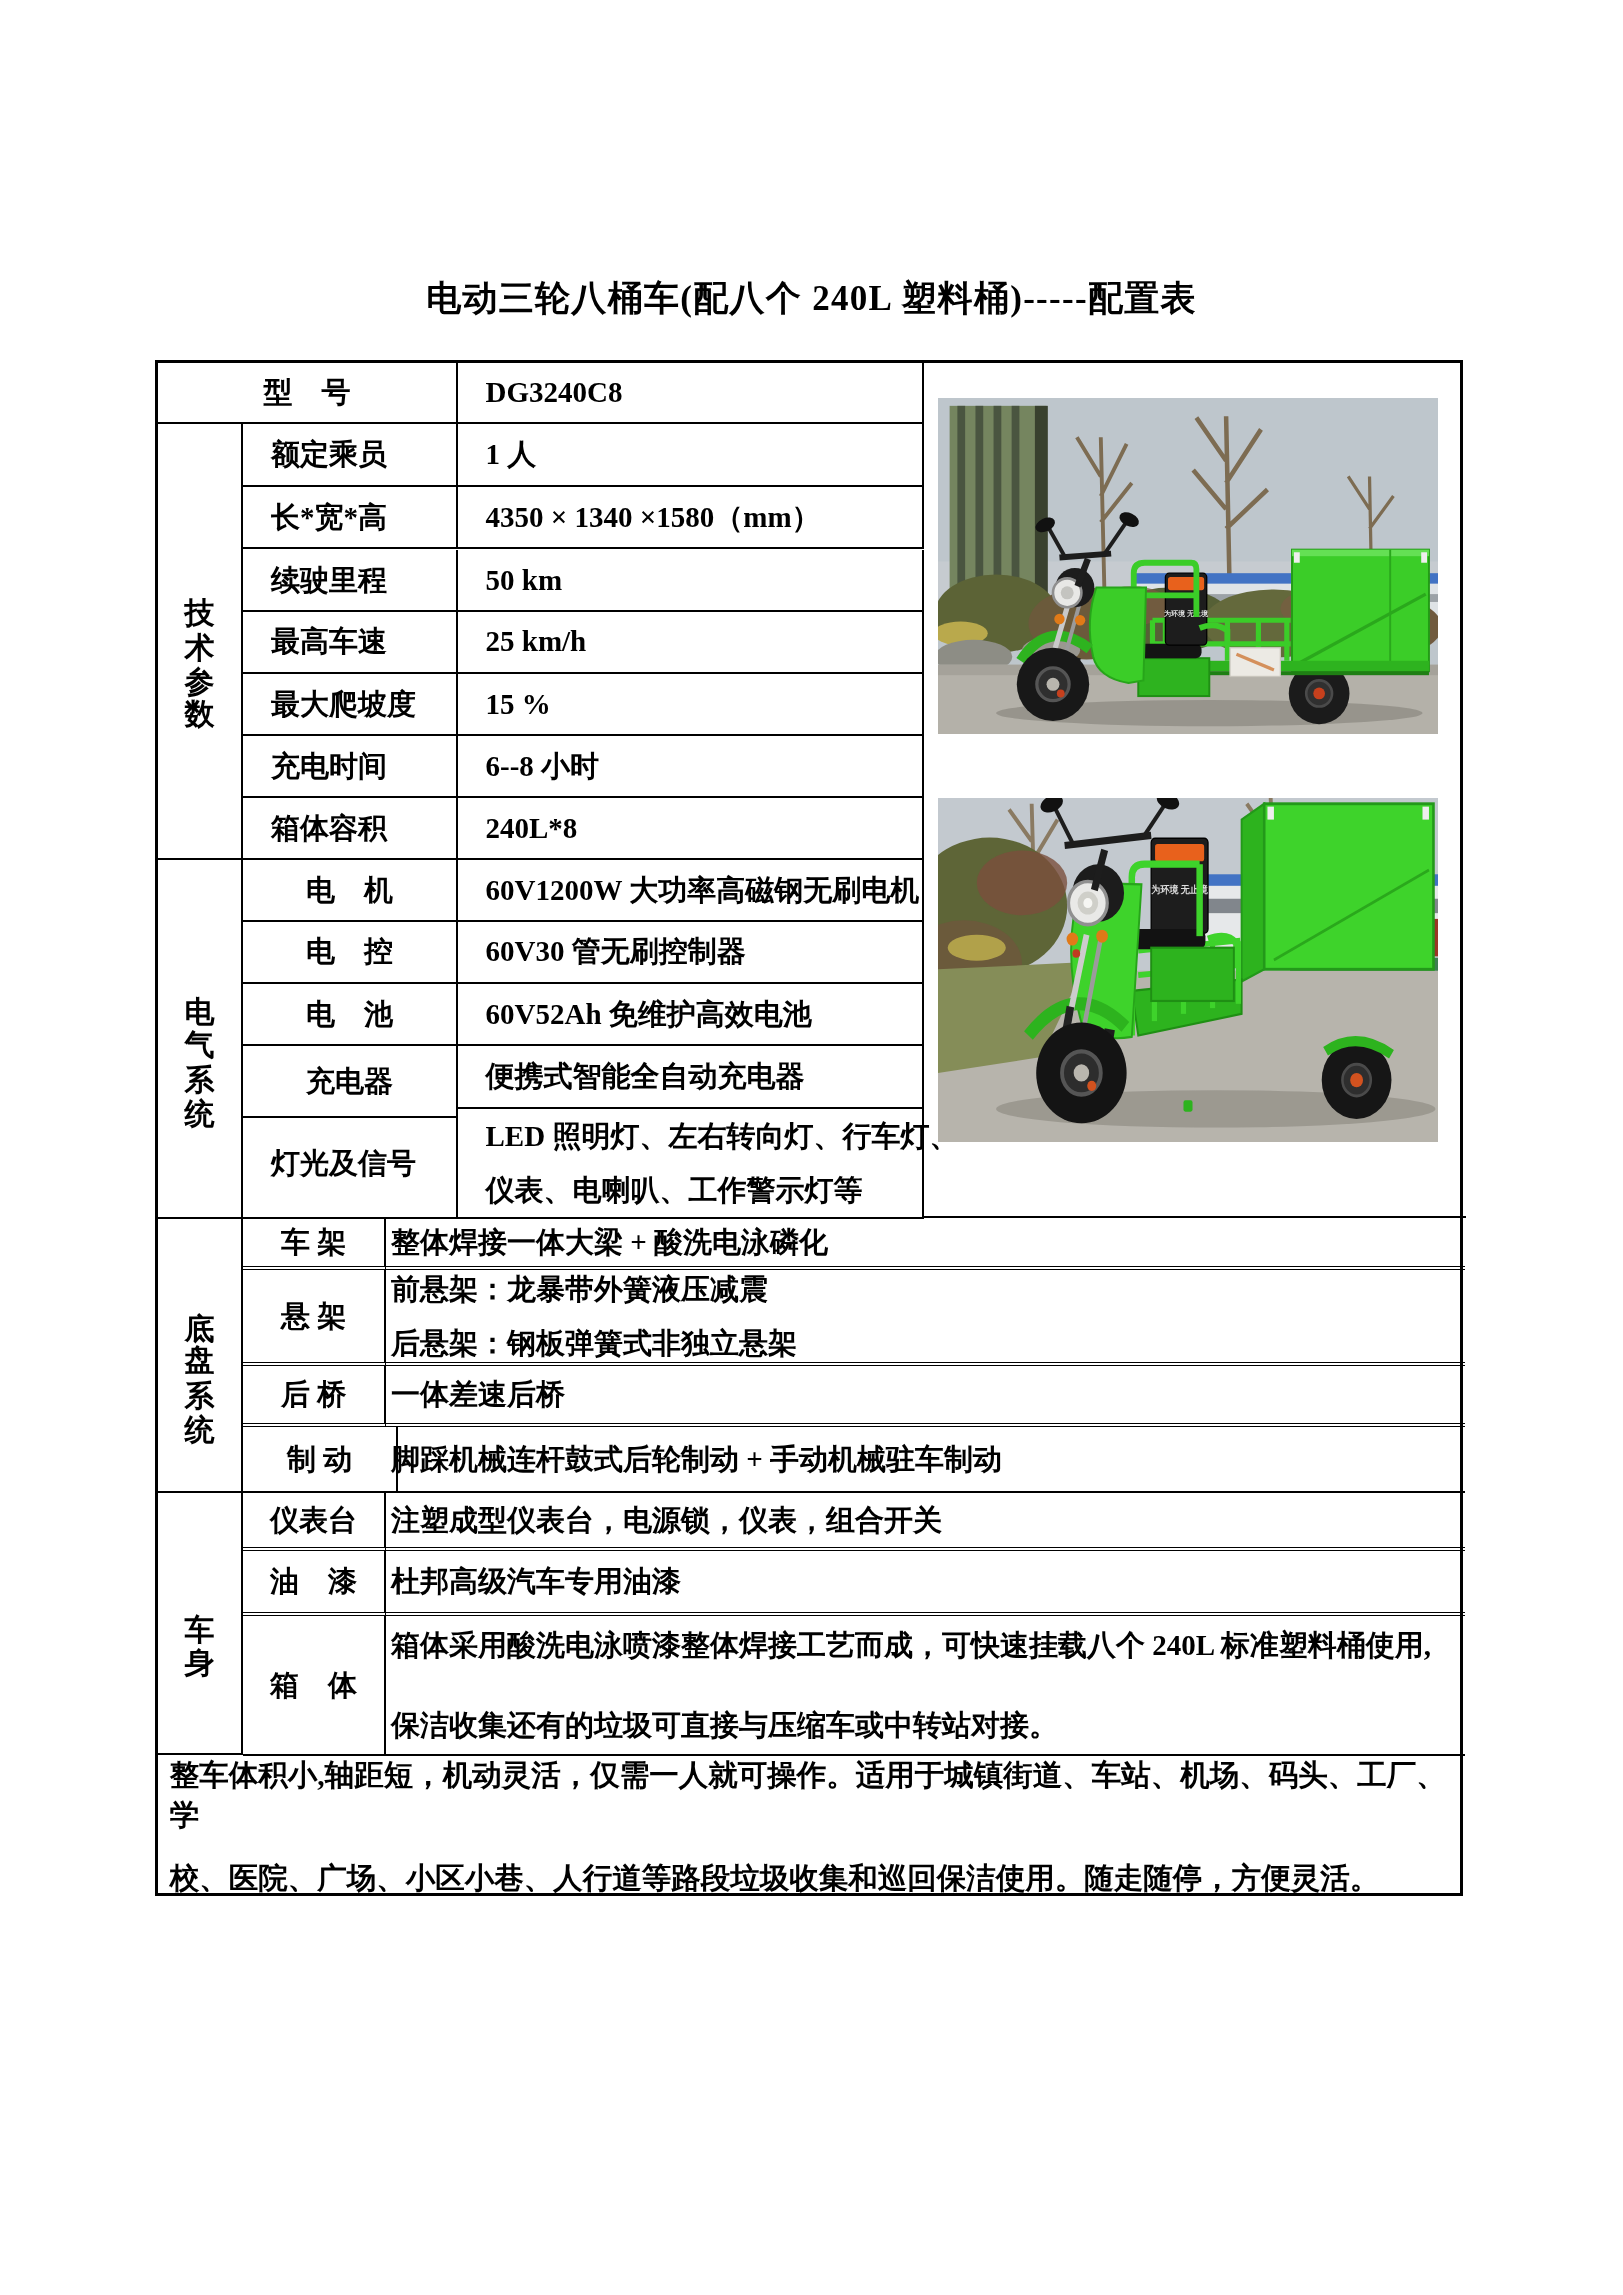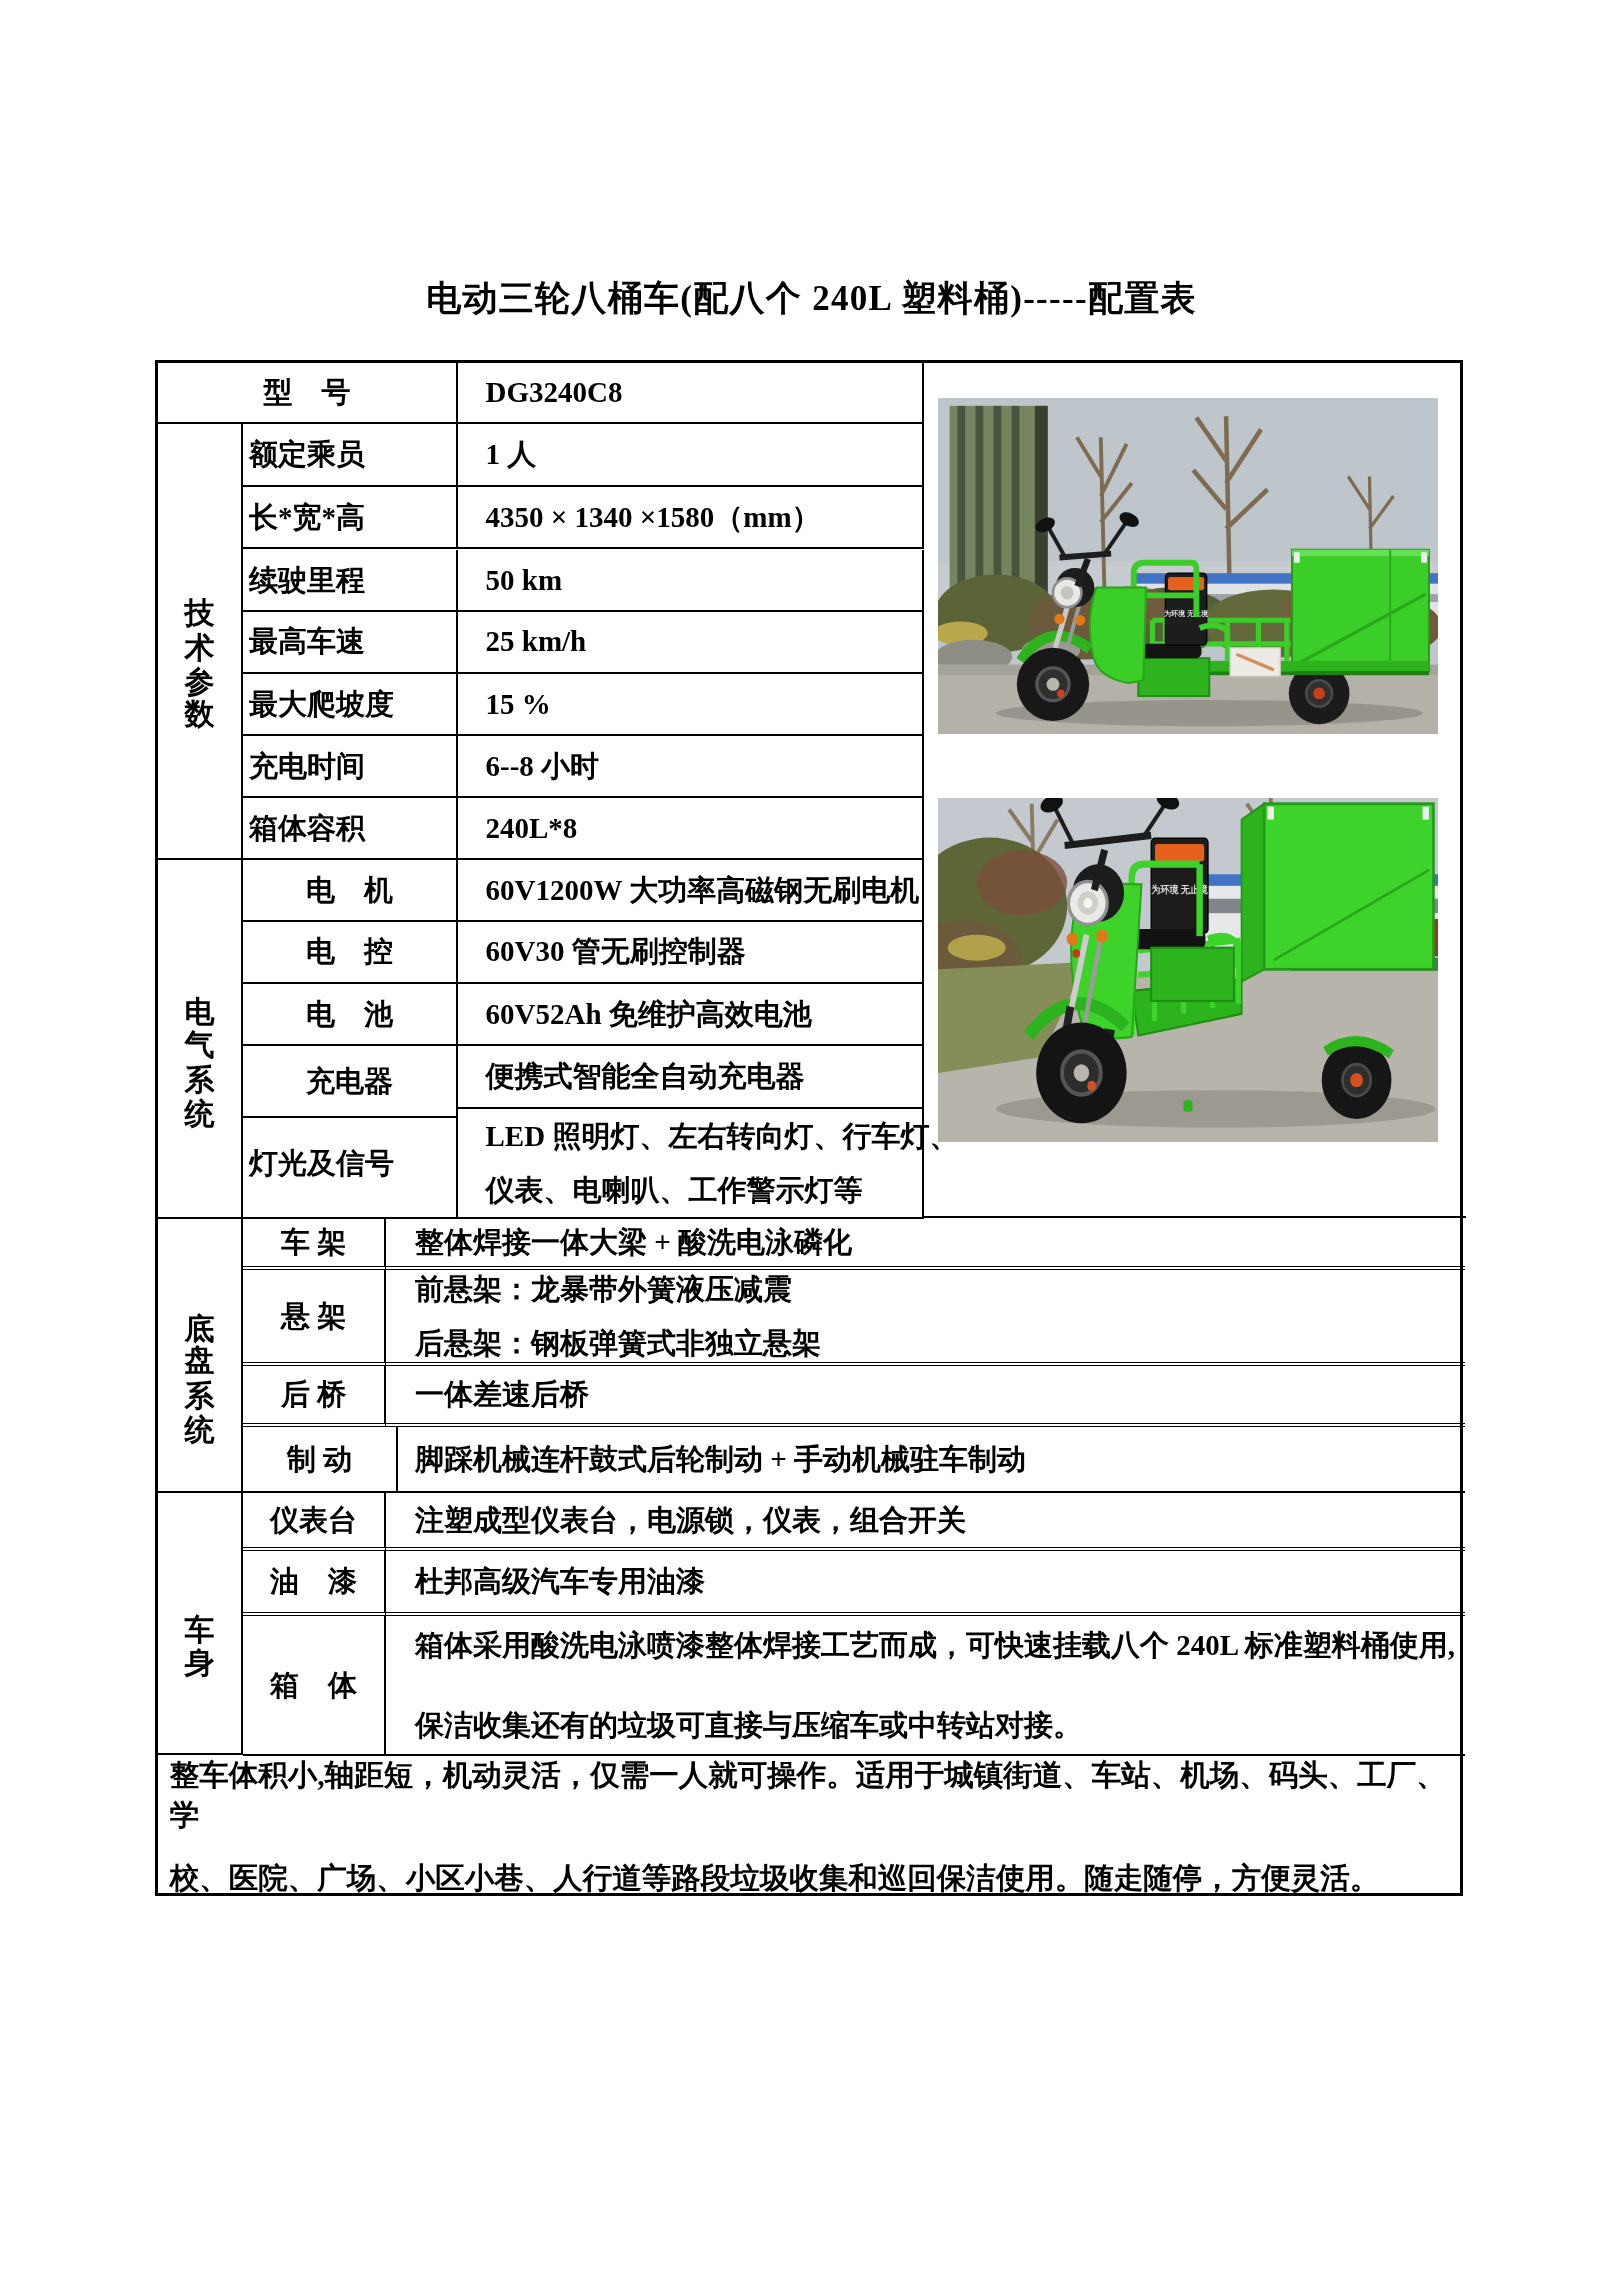--- a/index.html
+++ b/index.html
@@ -20,24 +20,24 @@
   }
   .cell {
     position:absolute; display:flex; align-items:center;
     font-size:29px; font-weight:bold; line-height:1.25; white-space:nowrap;
     overflow:visible;
   }
   .br  { border-right:2px solid #000; }
   .bb  { border-bottom:2px solid #000; }
   .bb4 { border-bottom:2.6px solid #000; }
   .bbd { border-bottom:4.6px double #000; }
-  .lab   { justify-content:flex-start; padding-left:6px; }
+  .lab   { justify-content:flex-start; padding-left:28px; }
   .labc  { justify-content:center; }
   .val   { justify-content:flex-start; padding-left:27.5px; }
-  .valn  { justify-content:flex-start; padding-left:29px; }
+  .valn  { justify-content:flex-start; padding-left:5px; }
   .two-line { flex-direction:column; align-items:flex-start; justify-content:center; row-gap:17px; }
   .two-line-wide { flex-direction:column; align-items:flex-start; justify-content:center; row-gap:39px; }
   .vcell { justify-content:center; }
   .vtext {
     writing-mode:vertical-rl; text-orientation:upright;
     letter-spacing:34px; line-height:1; font-size:30px; font-weight:bold;
   }
   .photo-box { position:absolute; overflow:hidden; background:#fff; }
   .photo-box svg { display:block; width:100%; height:100%; }
   .footer-cell {

